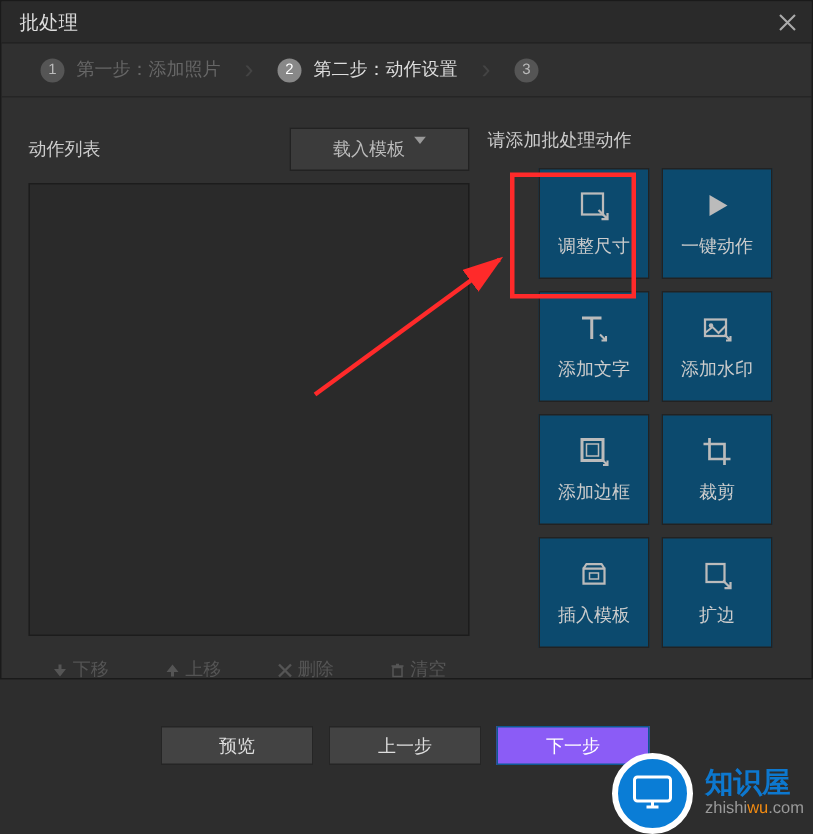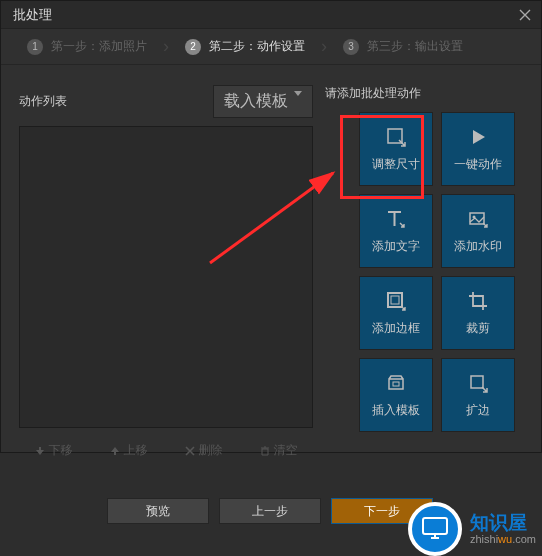--- a/index.html
+++ b/index.html
@@ -68,21 +68,21 @@
     gap: 12px;
   }
   .left-col { width: 294px; display:flex; flex-direction:column; }
   .left-header {
     display: flex; justify-content: space-between; align-items: center;
     margin-bottom: 8px;
   }
   .left-label { color: #ccc; font-size: 12px; }
   .template-btn {
     background: #3b3b3b; border: 1px solid #222; color: #bbb;
-    padding: 5px 10px; font-size: 16px; display:flex; align-items:flex-start; gap:6px;
+    padding: 5px 28px; font-size: 12px; display:flex; align-items:flex-start; gap:6px;
     cursor:pointer;
   }
   .template-btn svg { display:block; }
   .list-box {
     border: 1px solid #1c1c1c;
     background: #2a2a2a;
     height: 302px;
   }
   .list-actions {
     display: flex; gap: 6px; margin-top: 10px;
@@ -126,32 +126,32 @@
     position: absolute;
     left: 205px;
     top: 168px;
     pointer-events: none;
   }
 
   .footer {
     position: absolute;
     left: 0;
     width: 540px;
-    bottom: 26px;
+    bottom: 40px;
     display:flex; justify-content:center; gap:10px;
     padding: 6px 0;
   }
   .btn {
     min-width: 102px; height:26px;
     background:#434343; border:1px solid #252525;
     color:#ddd; font-size:12px;
     display:flex; align-items:center; justify-content:center;
     cursor:pointer;
   }
-  .btn.primary { background:#a16207; border-color:#0d5a93; color:#fff; }
+  .btn.primary { background:#8b5cf6; border-color:#0d5a93; color:#fff; }
 
   .watermark {
     position:absolute;
     right:6px; bottom:0px;
     display:flex; align-items:center; gap:8px;
     pointer-events:none;
   }
   .wm-badge {
     width:54px; height:54px; border-radius:50%;
     background:#0a7dd6;
@@ -182,21 +182,20 @@
       <span>第一步：添加照片</span>
     </div>
     <span class="step-sep">›</span>
     <div class="step active">
       <span class="step-num">2</span>
       <span>第二步：动作设置</span>
     </div>
     <span class="step-sep">›</span>
     <div class="step">
       <span class="step-num">3</span>
-      <span>第三步：输出设置</span>
     </div>
   </div>
 
   <div class="body-area">
     <div class="left-col">
       <div class="left-header">
         <span class="left-label">动作列表</span>
         <div class="template-btn">
           <span>载入模板</span>
           <svg width="8" height="6" viewBox="0 0 8 6">

